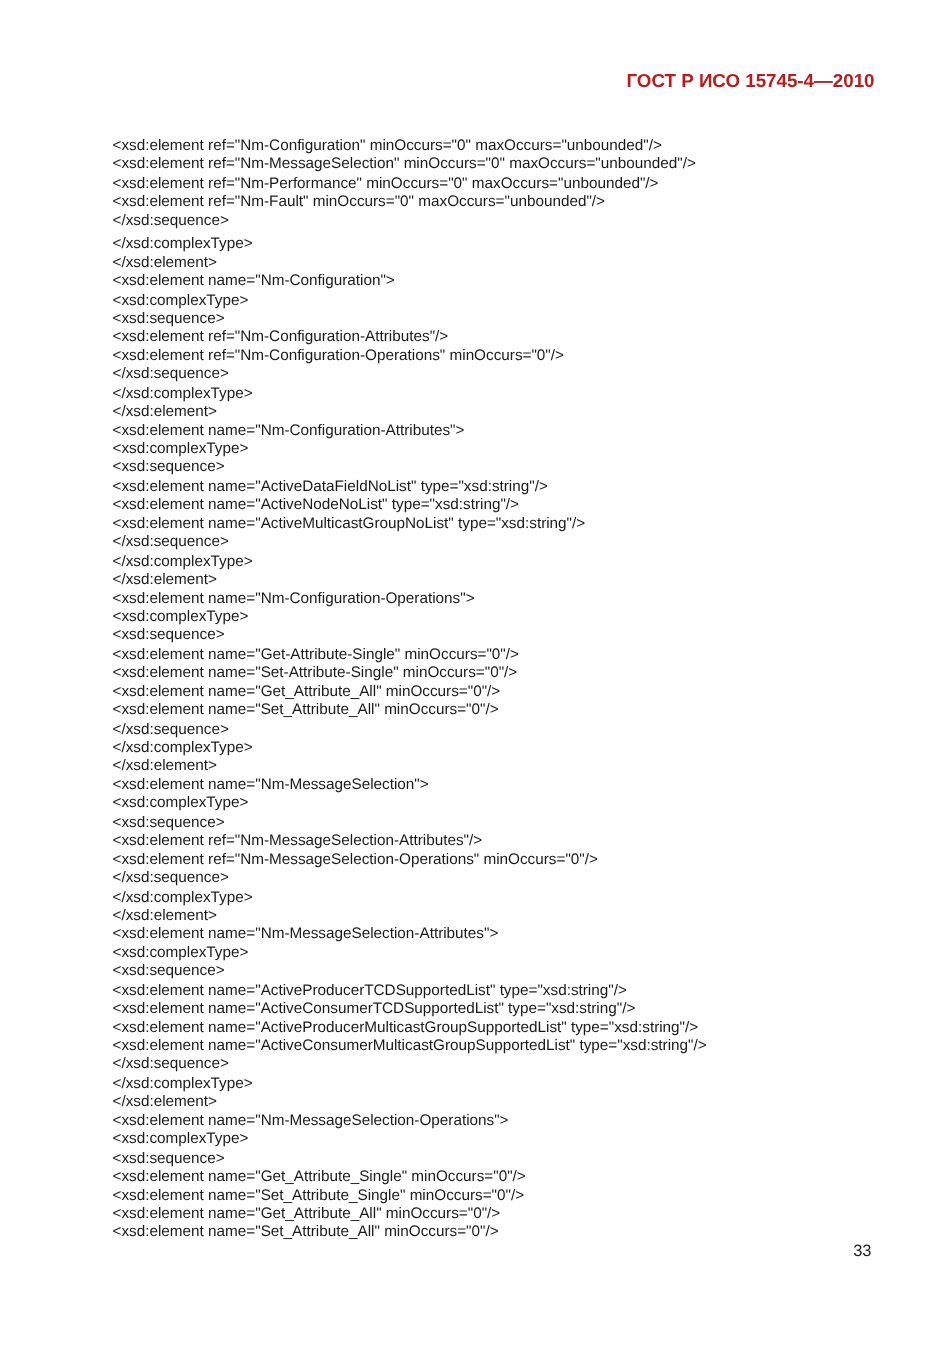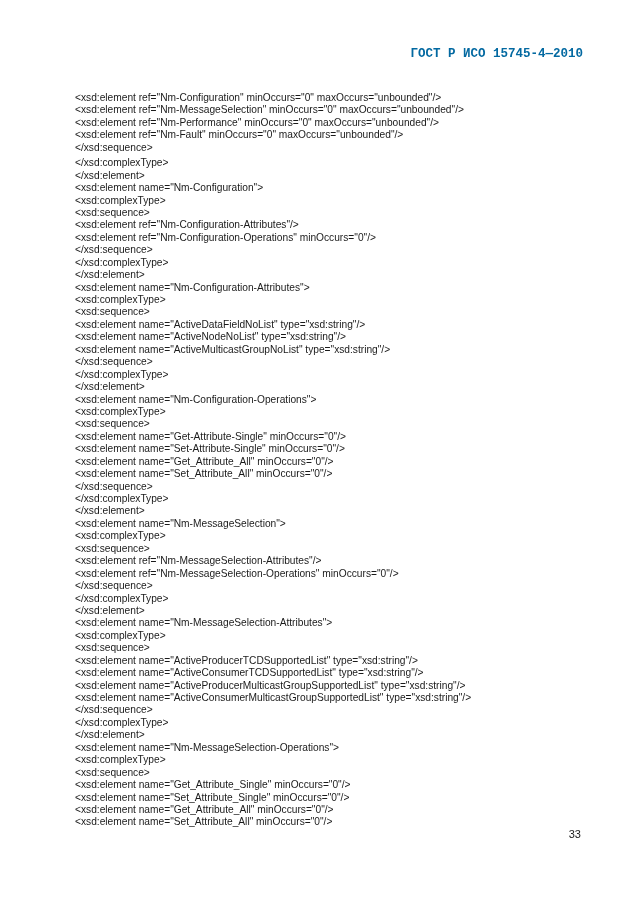--- a/index.html
+++ b/index.html
@@ -1,19 +1,19 @@
 <!DOCTYPE html>
 <html><head>
   <meta charset="utf-8">
   <style>
     html, body { margin: 0; padding: 0; background: #ffffff; }
     body { width: 630px; height: 913px; position: relative; overflow: hidden;
            font-family: "Liberation Sans", sans-serif; color: #1a1a1a; }
     .header { position: absolute; top: 47px; right: 47px; font-weight: bold;
-              font-size: 12.5px; letter-spacing: 0px; color: #0369a1; font-family: Liberation Mono, monospace; }
+              font-size: 12.5px; letter-spacing: 0px; color: #b91c1c; }
     .code { position: absolute; left: 75px; top: 92px; font-size: 10.2px; line-height: 12.45px; }
     .code .line { white-space: pre; height: 12.45px; }
     .code .gap { height: 3px; }
     .page-num { position: absolute; right: 49px; top: 828px; font-size: 11px; color: #222; }
   </style>
 </head>
 <body>
 
 <div class="header">ГОСТ Р ИСО 15745-4—2010</div>
 

